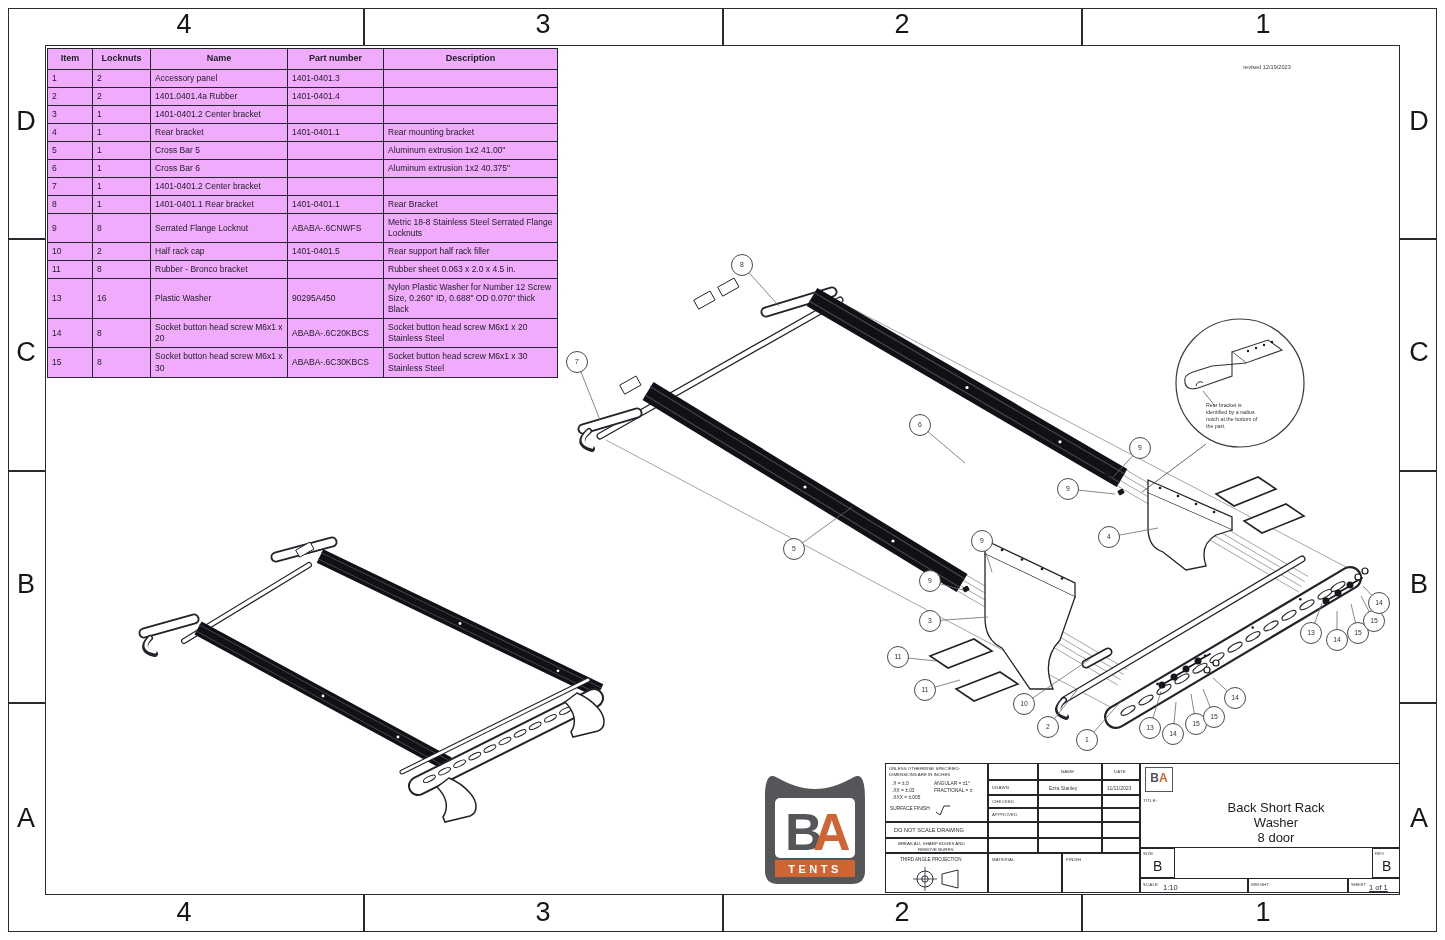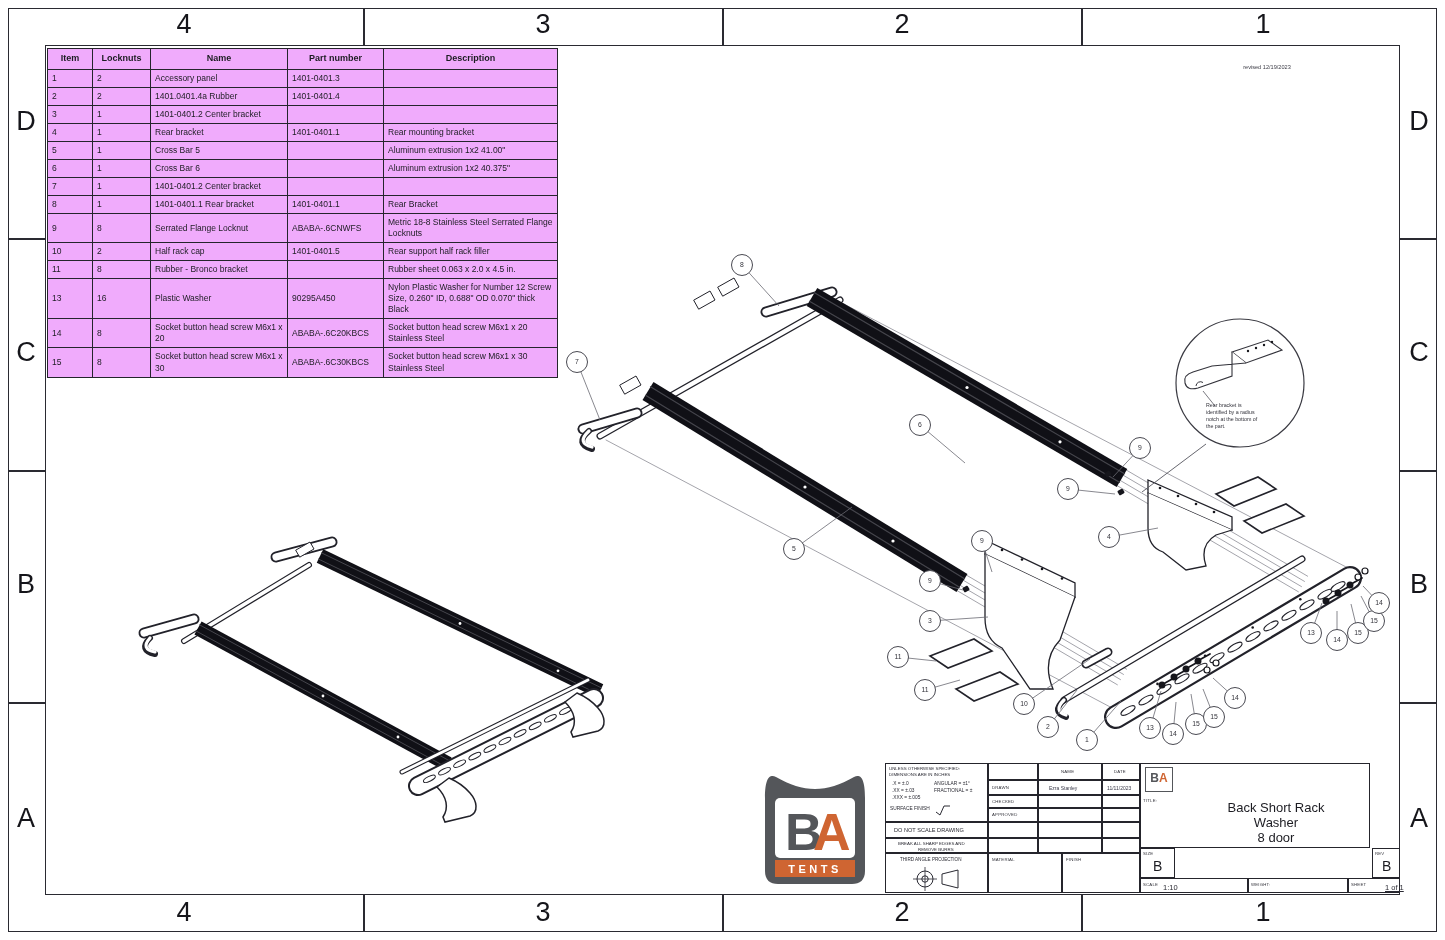--- a/index.html
+++ b/index.html
@@ -615,21 +615,21 @@
     <div class="cell" style="left:103px;top:75px;width:50px;height:15px;"></div>
     <div class="cell" style="left:153px;top:75px;width:64px;height:15px;"></div>
     <div class="cell" style="left:217px;top:75px;width:38px;height:15px;"></div>
     <div class="cell" style="left:103px;top:90px;width:74px;height:40px;">
       <span class="lbl" style="left:3px;top:3px;">MATERIAL</span>
     </div>
     <div class="cell" style="left:177px;top:90px;width:78px;height:40px;">
       <span class="lbl" style="left:3px;top:3px;">FINISH</span>
     </div>
 
-    <div class="cell" style="left:255px;top:0;width:230px;height:85px;">
+    <div class="cell" style="left:255px;top:0;width:260px;height:85px;">
       <div class="abs" style="left:4px;top:3px;width:28px;height:25px;border:1.6px solid #54565a;box-sizing:border-box;text-align:center;font-weight:bold;font-size:12px;line-height:21px;">
         <span style="color:#54565a;">B</span><span style="color:#cf6532;">A</span>
       </div>
       <span class="lbl" style="left:2px;top:34px;">TITLE:</span>
       <div class="abs" style="left:30px;top:36px;width:210px;">
         <span class="titleline">Back Short Rack</span>
         <span class="titleline">Washer</span>
         <span class="titleline">8 door</span>
       </div>
     </div>
@@ -643,16 +643,16 @@
     </div>
     <div class="cell" style="left:255px;top:115px;width:108px;height:15px;">
       <span class="lbl" style="left:2px;top:3px;">SCALE</span>
       <span class="tiny" style="left:22px;top:4px;font-size:7.5px;">1:10</span>
     </div>
     <div class="cell" style="left:363px;top:115px;width:100px;height:15px;">
       <span class="lbl" style="left:2px;top:3px;">WEIGHT:</span>
     </div>
     <div class="cell" style="left:463px;top:115px;width:52px;height:15px;">
       <span class="lbl" style="left:2px;top:3px;">SHEET</span>
-      <span class="tiny" style="left:36px;top:4px;font-size:7.5px;text-decoration:underline;">1 of 1</span>
+      <span class="tiny" style="left:20px;top:4px;font-size:7.5px;text-decoration:underline;">1 of 1</span>
     </div>
   </div>
 </div>
 
 </body></html>

